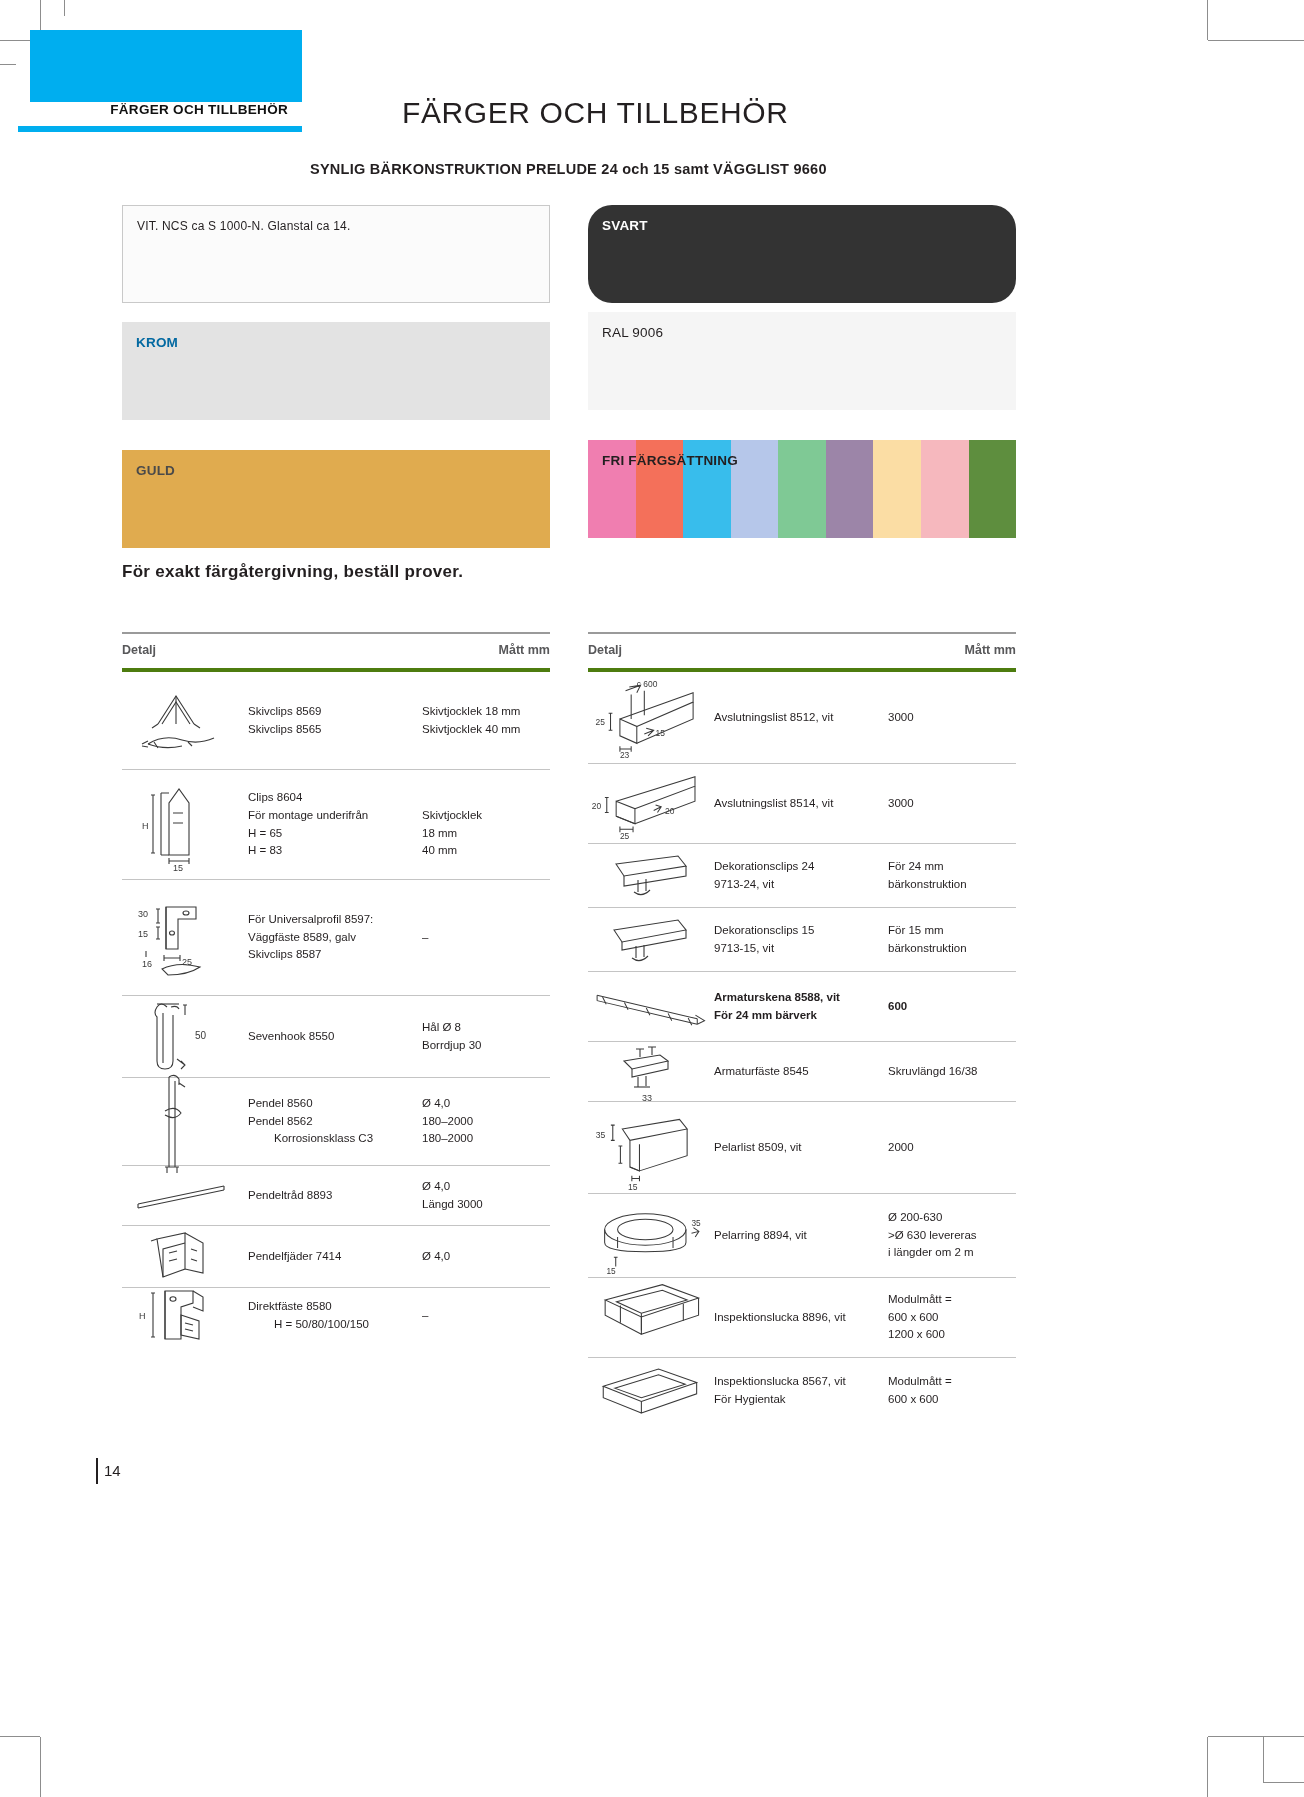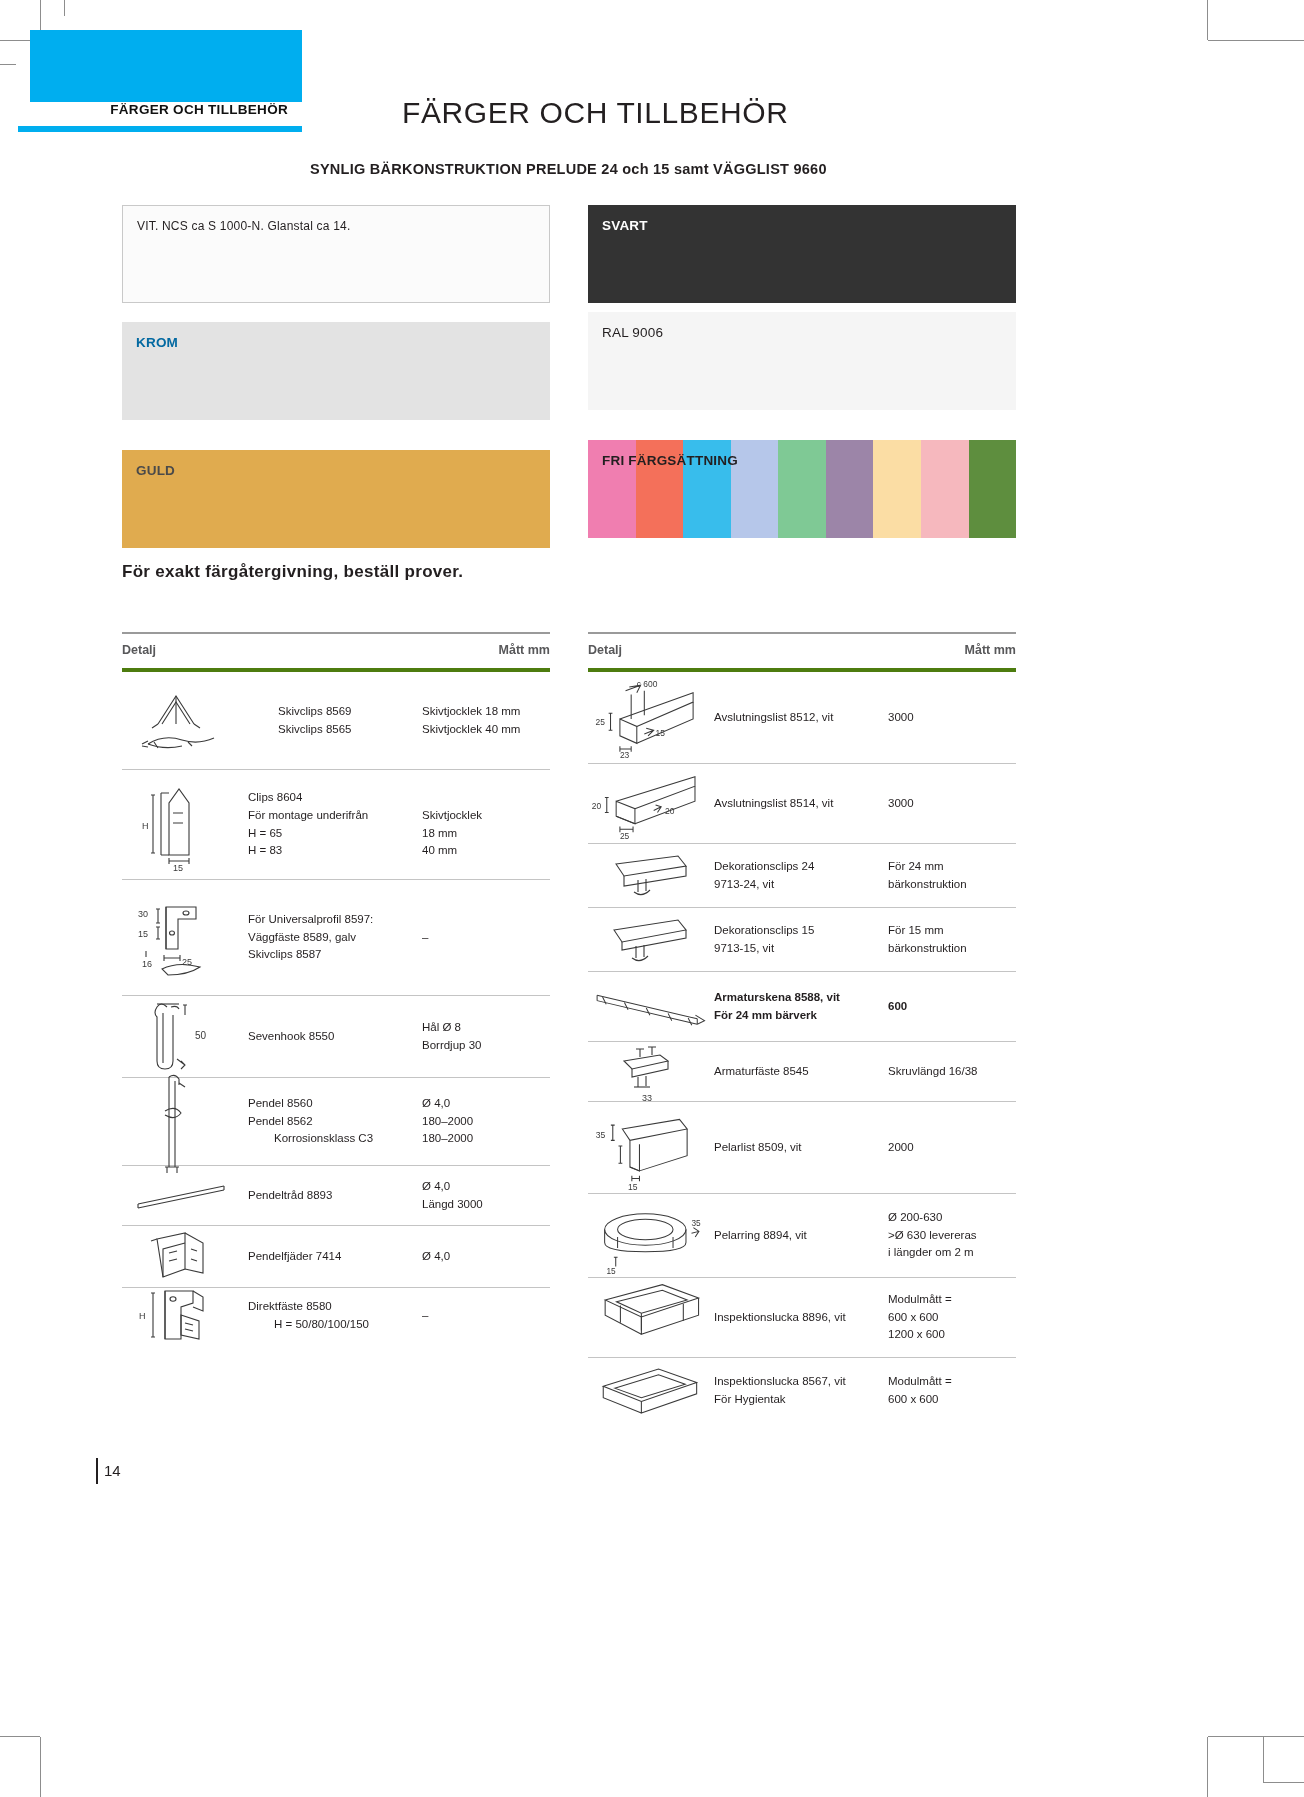--- a/index.html
+++ b/index.html
@@ -31,21 +31,21 @@
 
   
   .page-title{position:absolute;left:402px;top:96px;font-size:30px;font-weight:400;letter-spacing:.6px;color:#231f20;}
   .page-subtitle{position:absolute;left:310px;top:161px;font-size:14.5px;font-weight:bold;letter-spacing:.25px;color:#231f20;}
 
   
   .swatch{position:absolute;box-sizing:border-box;}
   .swatch .sw-label{position:absolute;left:14px;top:13px;font-size:13.5px;font-weight:bold;letter-spacing:.2px;}
   .sw-white{left:122px;top:205px;width:428px;height:98px;background:#fbfbfb;border:1px solid #c9c9c9;}
   .sw-white .sw-label{font-weight:400;font-size:12px;color:#231f20;}
-  .sw-black{left:588px;top:205px;width:428px;height:98px;background:#333333;}
+  .sw-black{left:588px;top:205px;width:428px;height:98px;background:#333333;border-radius:24px;}
   .sw-black .sw-label{color:#ffffff;}
   .sw-krom{left:122px;top:322px;width:428px;height:98px;background:#e3e3e3;}
   .sw-krom .sw-label{color:#0369a1;}
   .sw-ral{left:588px;top:312px;width:428px;height:98px;background:#f5f5f5;}
   .sw-ral .sw-label{color:#231f20;font-weight:400;}
   .sw-guld{left:122px;top:450px;width:428px;height:98px;background:#e0ab4f;}
   .sw-guld .sw-label{color:#4a4a4a;}
   .sw-fri{left:588px;top:440px;width:428px;height:98px;display:flex;}
   .sw-fri .fri-band{flex:1 1 0;height:100%;}
   .sw-fri .sw-label{color:#231f20;z-index:3;}
@@ -122,21 +122,21 @@
     <span class="sw-label">FRI FÄRGSÄTTNING</span>
 </div>
 
 <div class="swatch-note">För exakt färgåtergivning, beställ prover.</div>
 
 <div class="dtable left" id="table-left">
   <div class="dt-head">
     <span class="h-detalj">Detalj</span>
     <span class="h-matt">Mått mm</span>
   </div>
-<div class="dt-row" style="height: 98px; gap: 30px;">
+<div class="dt-row" style="height: 98px;">
       <div class="dt-fig">
         <svg width="110" height="74" viewBox="0 0 110 74">
           <g stroke="#3a3a3a" fill="none" stroke-width="1.1">
             <path d="M30 40 L48 12 L66 40 M34 40 L48 18 L62 40"></path>
             <path d="M48 12 L48 40"></path>
             <path d="M24 44 L30 40 M72 44 L66 40"></path>
             <path d="M20 60 Q36 50 54 56 Q70 61 86 54"></path>
             <path d="M20 60 Q36 66 54 62"></path>
             <path d="M26 58 L30 64 M60 58 L64 62"></path>
             <path d="M14 60 L20 57 M14 62 L20 63"></path>

